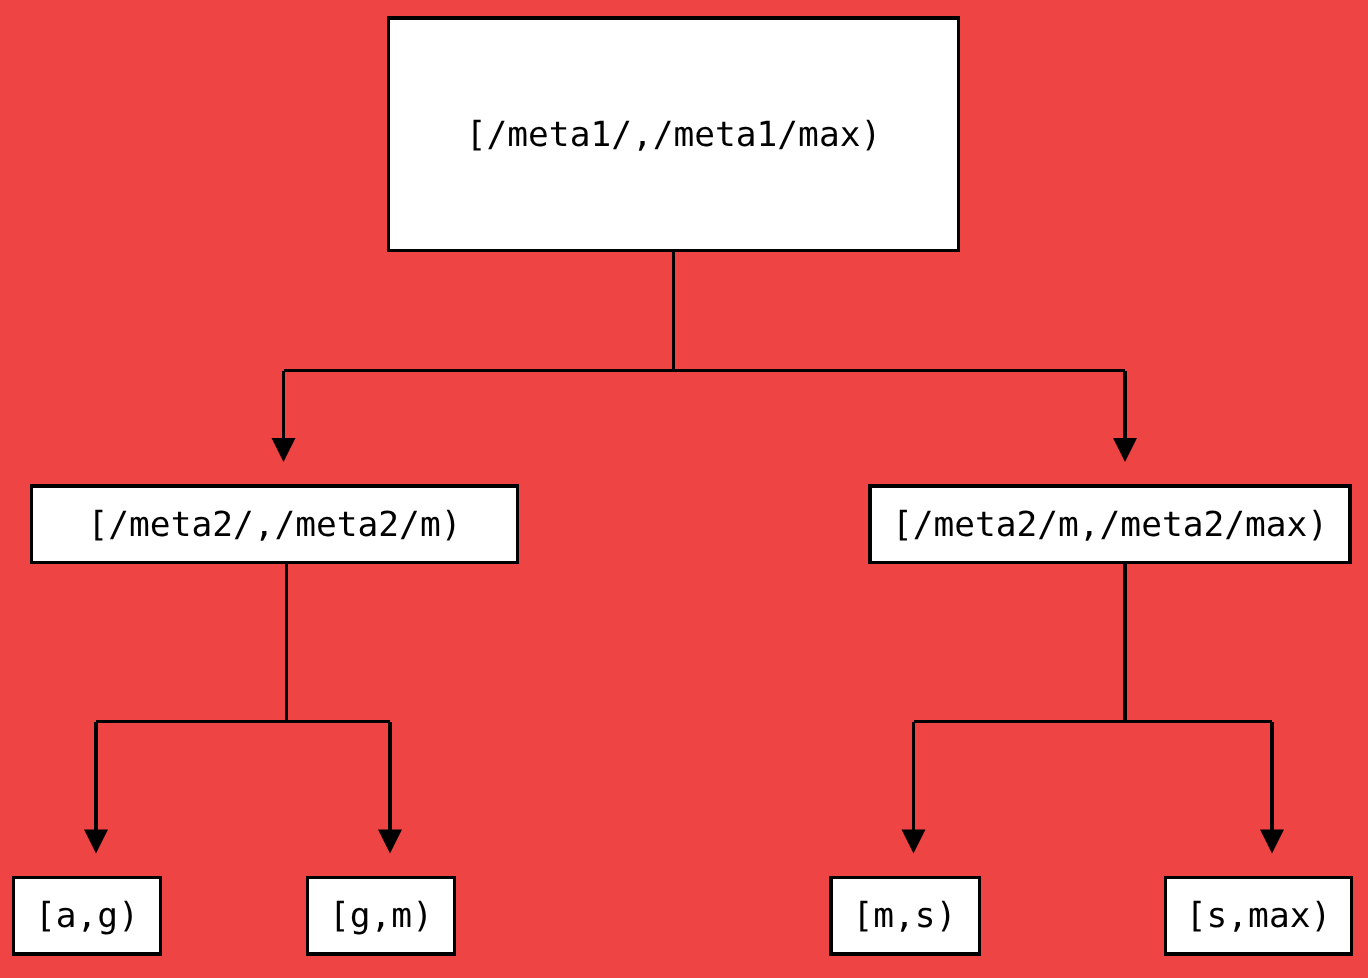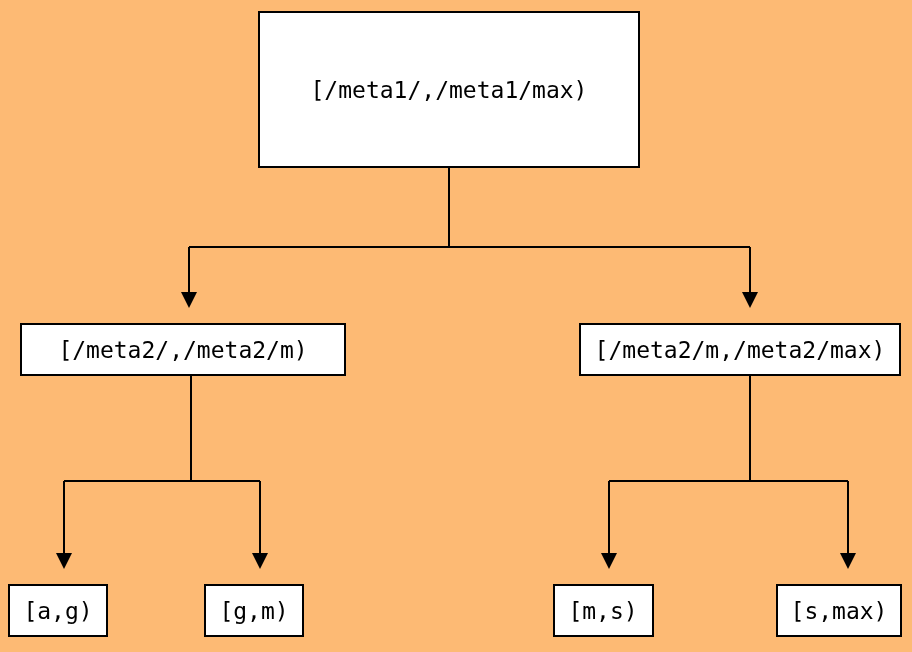--- a/index.html
+++ b/index.html
@@ -11,21 +11,21 @@
   body {
     width: 912px;
     height: 652px;
     overflow: hidden;
     font-family: "DejaVu Sans Mono", "Liberation Mono", monospace;
   }
   #diagram-root {
     position: relative;
     width: 912px;
     height: 652px;
-    background: #fdba74;
+    background: #ef4444;
   }
   svg#tree-svg {
     position: absolute;
     top: 0;
     left: 0;
     width: 912px;
     height: 652px;
     display: block;
   }
   .node-box {

